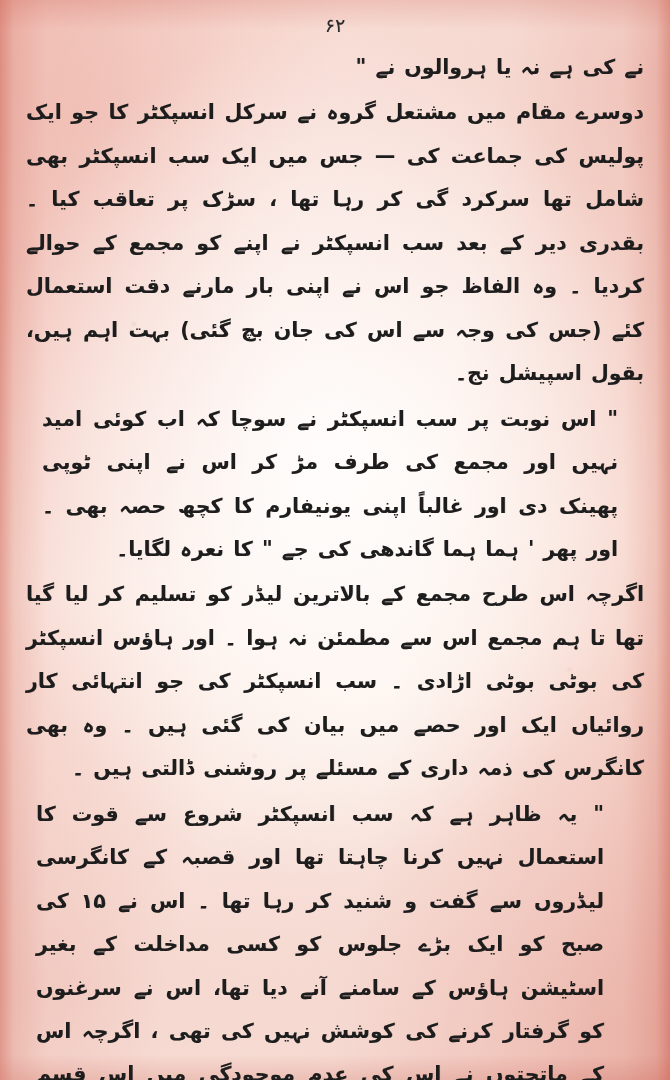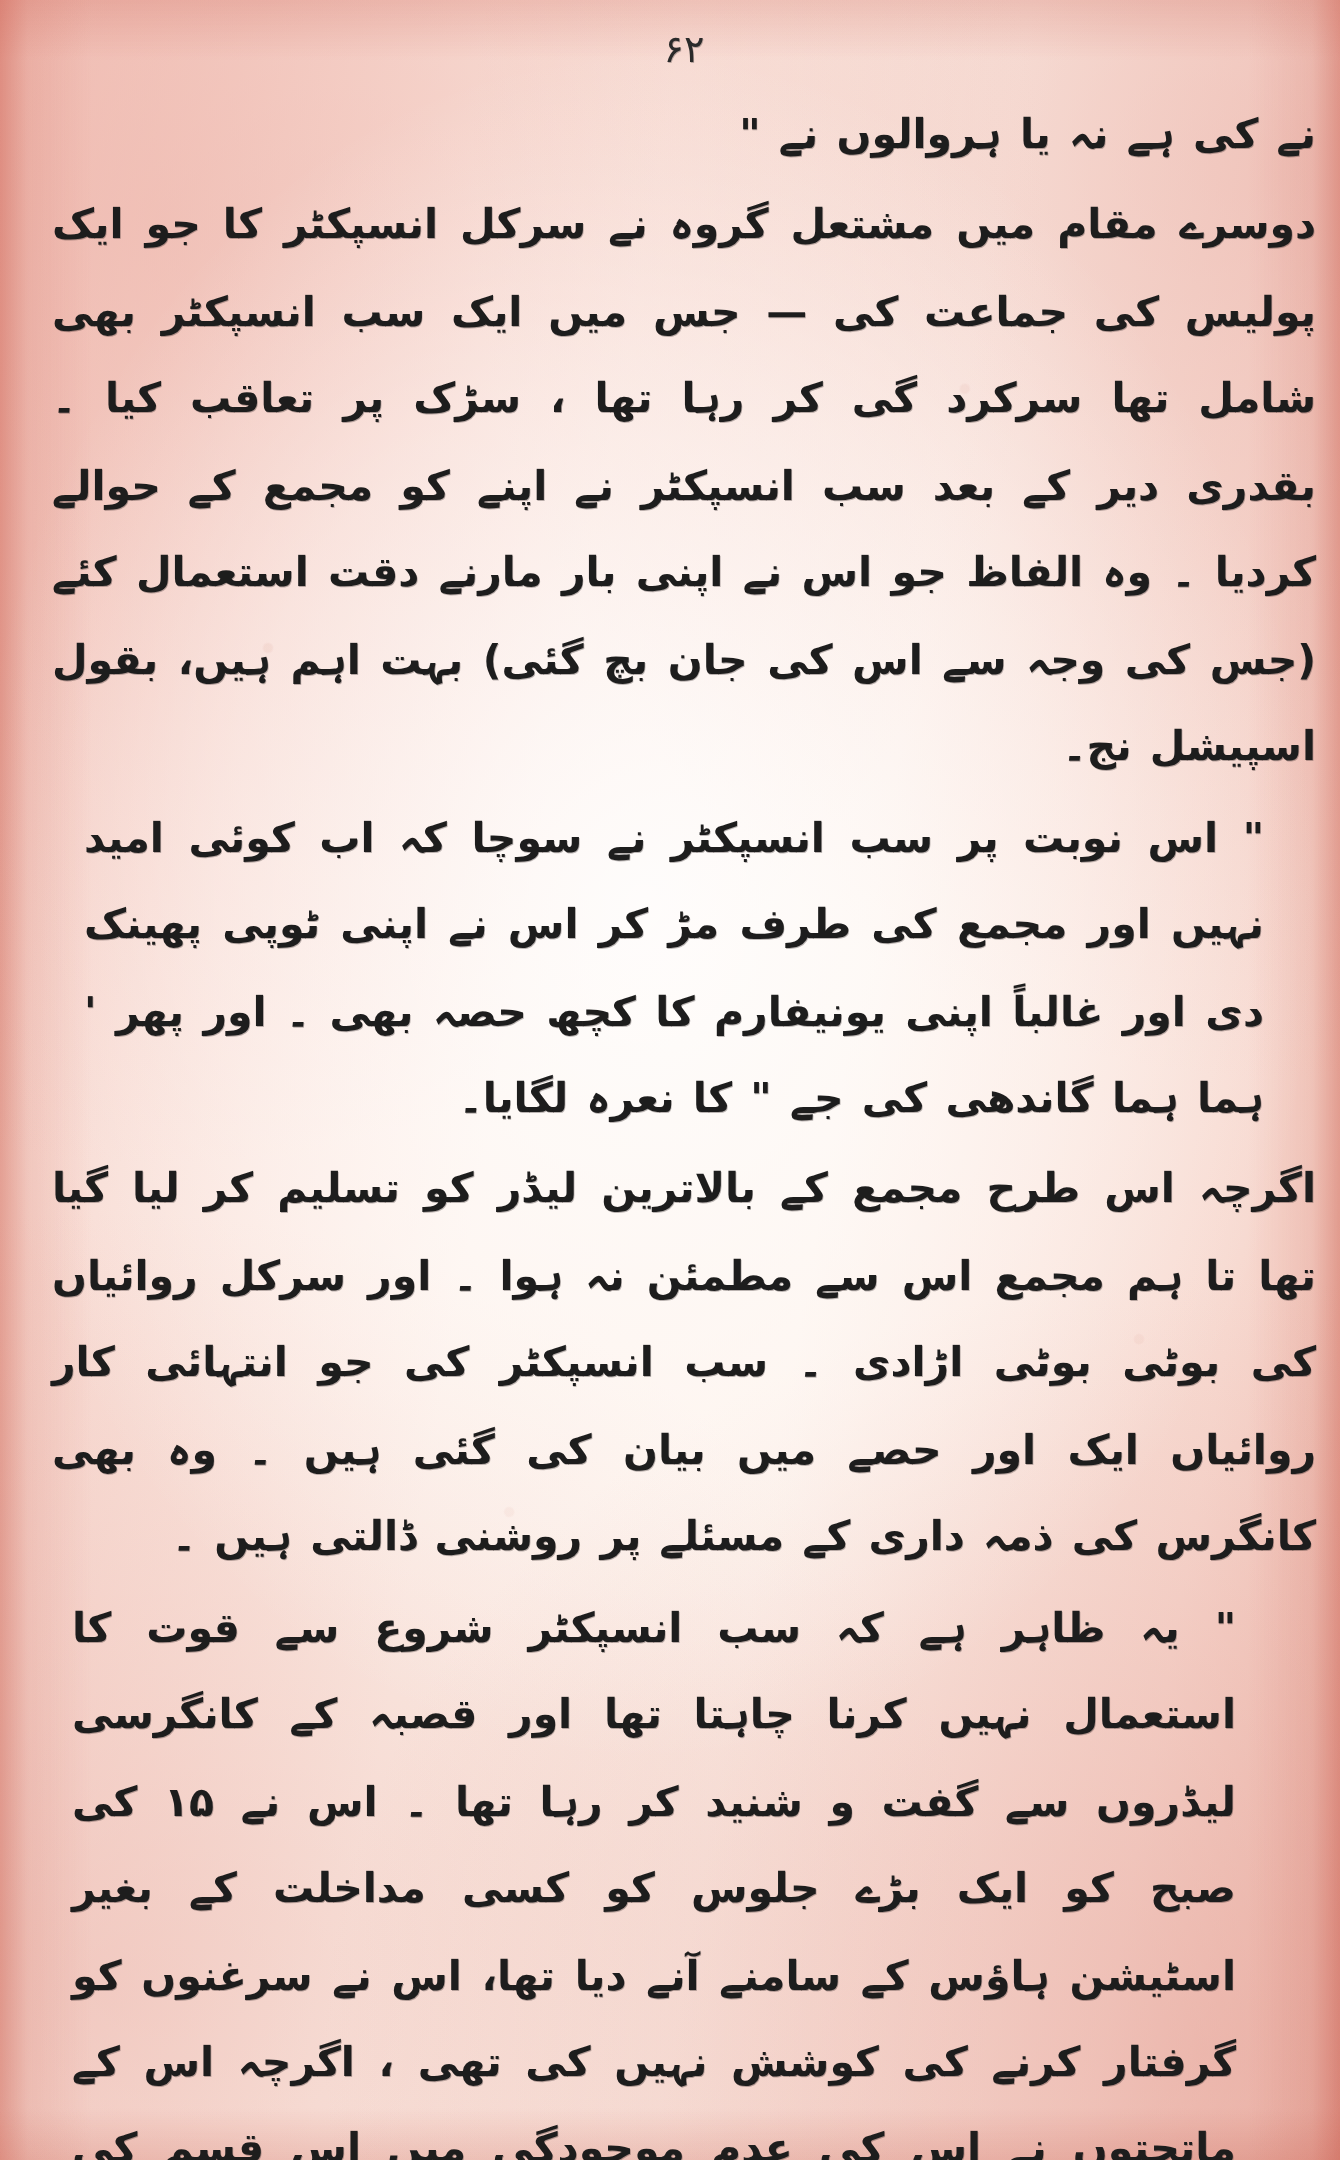--- a/index.html
+++ b/index.html
@@ -53,21 +53,21 @@
       linear-gradient(to right, rgba(221,139,126,0.55) 0px, rgba(221,139,126,0.18) 14px, rgba(0,0,0,0) 46px),
       linear-gradient(to left, rgba(221,139,126,0.55) 0px, rgba(221,139,126,0.18) 14px, rgba(0,0,0,0) 46px),
       linear-gradient(to bottom, rgba(224,150,138,0.30) 0px, rgba(0,0,0,0) 30px),
       linear-gradient(to top, rgba(224,150,138,0.30) 0px, rgba(0,0,0,0) 26px);
     mix-blend-mode: multiply;
   }
 
   .content {
     position: relative;
     z-index: 3;
-    padding: 10px 12px 0 26px;
+    padding: 10px 26px 0 26px;
     box-sizing: border-box;
     height: 100%;
   }
 
   
   .page-number {
     text-align: center;
     font-family: "DejaVu Sans", sans-serif;
     font-size: 19px;
     color: #2a2a2a;
@@ -118,19 +118,19 @@
     <div class="page-number">۶۲</div>
 
     <div class="body-text">
 
       <p class="para first-line">نے کی ہے نہ یا ہروالوں نے "</p>
 
       <p class="para">دوسرے مقام میں مشتعل گروہ نے سرکل انسپکٹر کا جو ایک پولیس کی جماعت کی — جس میں ایک سب انسپکٹر بھی شامل تھا سرکرد گی کر رہا تھا ، سڑک پر تعاقب کیا ۔ بقدری دیر کے بعد سب انسپکٹر نے اپنے کو مجمع کے حوالے کردیا ۔ وہ الفاظ جو اس نے اپنی بار مارنے دقت استعمال کئے (جس کی وجہ سے اس کی جان بچ گئی) بہت اہم ہیں، بقول اسپیشل نج۔</p>
 
       <p class="para inset">" اس نوبت پر سب انسپکٹر نے سوچا کہ اب کوئی امید نہیں اور مجمع کی طرف مڑ کر اس نے اپنی ٹوپی پھینک دی اور غالباً اپنی یونیفارم کا کچھ حصہ بھی ۔ اور پھر ' ہما ہما گاندھی کی جے " کا نعرہ لگایا۔</p>
 
-      <p class="para">اگرچہ اس طرح مجمع کے بالاترین لیڈر کو تسلیم کر لیا گیا تھا تا ہم مجمع اس سے مطمئن نہ ہوا ۔ اور سرکل روائیاں کی بوٹی بوٹی اڑادی ۔ سب انسپکٹر کی جو انتہائی کار روائیاں ایک اور حصے میں بیان کی گئی ہیں ۔ وہ بھی کانگرس کی ذمہ داری کے مسئلے پر روشنی ڈالتی ہیں ۔</p>
+      <p class="para">اگرچہ اس طرح مجمع کے بالاترین لیڈر کو تسلیم کر لیا گیا تھا تا ہم مجمع اس سے مطمئن نہ ہوا ۔ اور ہاؤس انسپکٹر کی بوٹی بوٹی اڑادی ۔ سب انسپکٹر کی جو انتہائی کار روائیاں ایک اور حصے میں بیان کی گئی ہیں ۔ وہ بھی کانگرس کی ذمہ داری کے مسئلے پر روشنی ڈالتی ہیں ۔</p>
 
       <p class="para inset2">" یہ ظاہر ہے کہ سب انسپکٹر شروع سے قوت کا استعمال نہیں کرنا چاہتا تھا اور قصبہ کے کانگرسی لیڈروں سے گفت و شنید کر رہا تھا ۔ اس نے ۱۵ کی صبح کو ایک بڑے جلوس کو کسی مداخلت کے بغیر اسٹیشن ہاؤس کے سامنے آنے دیا تھا، اس نے سرغنوں کو گرفتار کرنے کی کوشش نہیں کی تھی ، اگرچہ اس کے ماتحتوں نے اس کی عدم موجودگی میں اس قسم کی کوشش کی تھی ۔ اس رویہ سے اس نے پولیس کا اقتدار مؤثر طریقہ پر ختم کر دیا تھا ۔ اور قصبہ پر کانگرس کا قبضہ تھا ۔ وہ اس صورت حال سے بالکل مطمئن تھے اور ۱۶ تاریخ کو جو واقعات پیش آئے وہ کانگریسی لیڈروں کے غصہ کا مظاہرہ تھے "۔</p>
 
     </div>
   </div>
 </div>
 
 </body></html>

